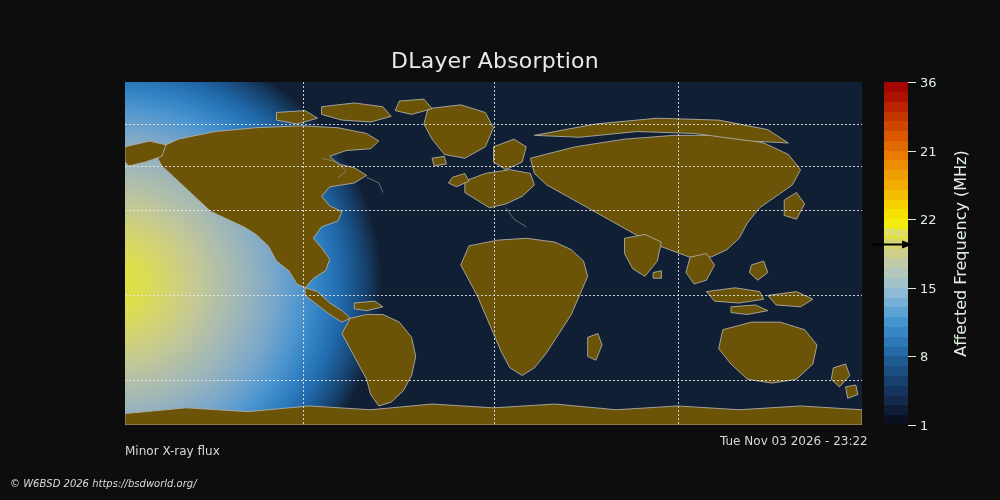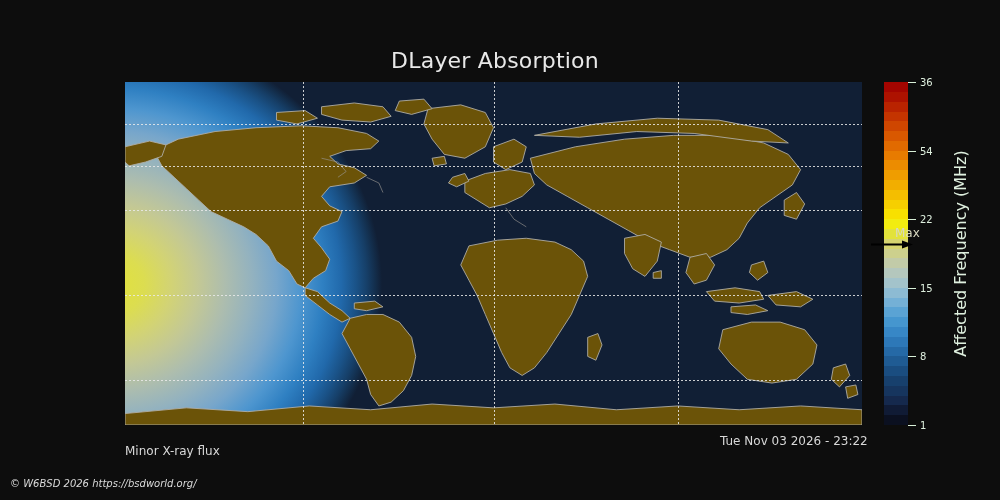--- a/index.html
+++ b/index.html
@@ -87,21 +87,21 @@
     position: absolute;
     left: 24px;
     width: 8px;
     height: 1px;
     background: #d8f0d8;
   }
   .cb-lab {
     position: absolute;
     left: 36px;
     color: #dff0df;
-    font-size: 10px;
+    font-size: 13px;
     line-height: 13px;
     transform: translateY(-50%);
     white-space: nowrap;
   }
   #cbar-title {
     position: absolute;
     left: 933px;
     top: 82px;
     height: 343px;
     width: 20px;
@@ -125,23 +125,22 @@
     left: 884px;
     top: 248px;
     width: 90px;
     height: 1px;
   }
   #max-label {
     position: absolute;
     left: 2px;
     top: -17px;
     color: #d8d8c0;
-    font-size: 12px;
+    font-size: 10px;
     line-height: 12px;
-    margin-left: 9px;
   }
   #max-arrow {
     position: absolute;
     left: -14px;
     top: -4px;
     width: 44px;
     height: 9px;
   }
 
   
@@ -350,21 +349,21 @@
       </div>
   <div class="cb-tick" style="top: 343px;"></div>
       <div class="cb-lab" style="top: 343px;">1</div>
       <div class="cb-tick" style="top: 274px;"></div>
       <div class="cb-lab" style="top: 274px;">8</div>
       <div class="cb-tick" style="top: 206px;"></div>
       <div class="cb-lab" style="top: 206px;">15</div>
       <div class="cb-tick" style="top: 137px;"></div>
       <div class="cb-lab" style="top: 137px; text-align: right;">22</div>
       <div class="cb-tick" style="top: 69px;"></div>
-      <div class="cb-lab" style="top: 69px;">54</div>
+      <div class="cb-lab" style="top: 69px;">21</div>
       <div class="cb-tick" style="top: 0px;"></div>
       <div class="cb-lab" style="top: 0px;">36</div>
     </div>
   <div id="cbar-title">
     <span>Affected Frequency (MHz)</span>
   </div>
 
   <div id="max-marker" style="top: 244px;">
     <div id="max-label">Max</div>
     <svg id="max-arrow" viewBox="0 0 44 9">

